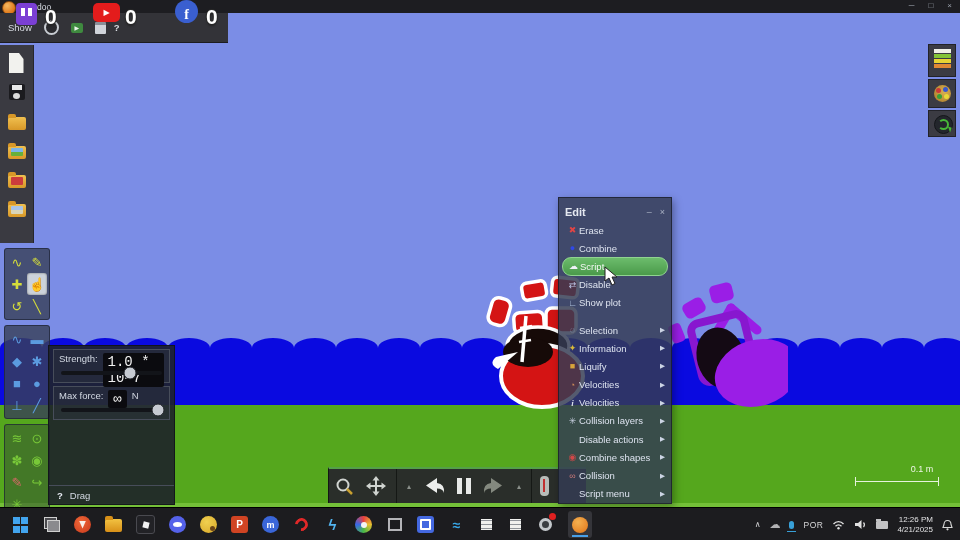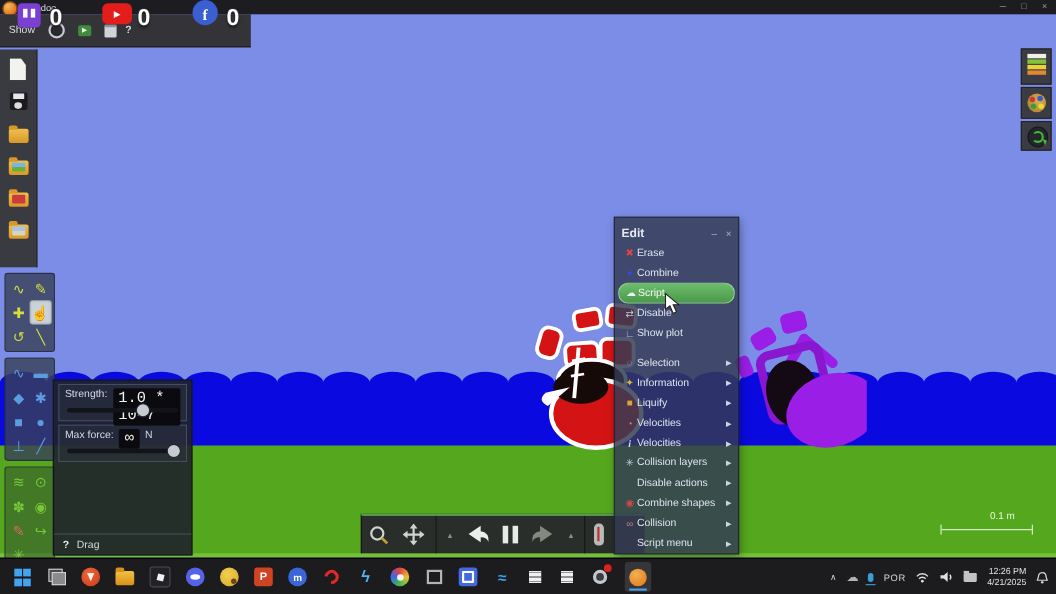--- a/index.html
+++ b/index.html
@@ -8,21 +8,21 @@
   .abs{position:absolute}
 
   
   .sky{left:0;top:0;width:960px;height:345px;background:#7b8de6;z-index:0}
   .watersvg{left:0;top:332px;z-index:1}
   .ground{left:0;top:405px;width:960px;height:100px;background:#55a71d;z-index:1}
   .groundedge{left:0;top:503px;width:960px;height:4px;background:#74c038;z-index:2}
   .creatures{left:478px;top:272px;z-index:3}
 
   
-  .scalelabel{left:900px;top:464px;width:44px;color:#eef6e6;font-size:9px;z-index:4;text-align:left}
+  .scalelabel{left:900px;top:464px;width:44px;color:#eef6e6;font-size:9px;z-index:4;text-align:center}
   .scaleline{left:855px;top:477px;width:82px;height:9px;z-index:4;
              border-left:1px solid #e6f2dc;border-right:1px solid #e6f2dc}
   .scaleline::after{content:"";position:absolute;left:0;right:0;top:4px;height:1px;background:#e6f2dc}
 
   
   .titlebar{left:0;top:0;width:960px;height:13px;background:#1d1d21;z-index:15}
   .wintitle{position:absolute;left:20px;top:2px;font-size:8.5px;color:#d8dce4}
   .winlogo{position:absolute;left:2px;top:1px;width:12px;height:12px;border-radius:50%;
            background:radial-gradient(circle at 35% 30%,#f4b860,#e07818 70%);border:1px solid #8a4a10}
   .winctl{position:absolute;right:8px;top:1px;display:flex;gap:14px;color:#9aa0aa;font-size:8px}

